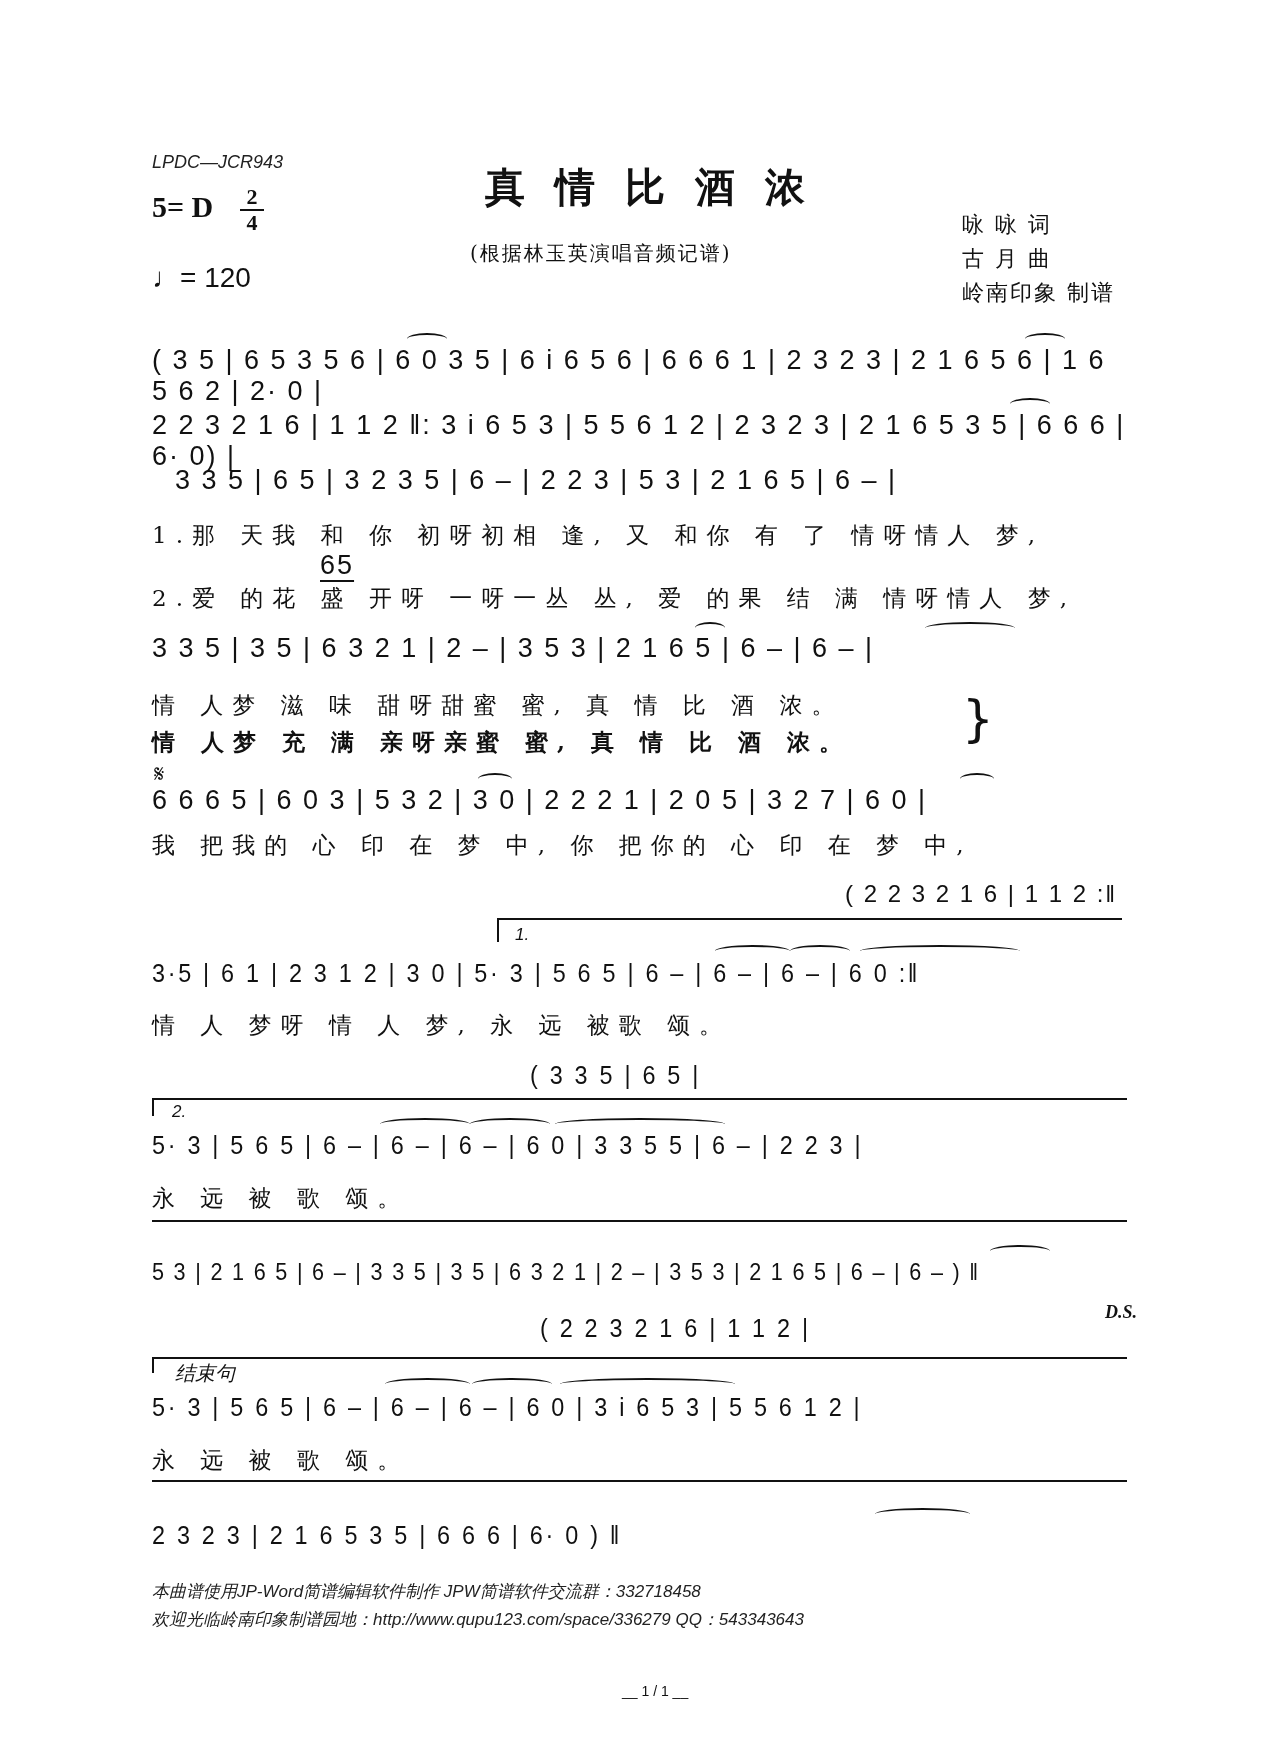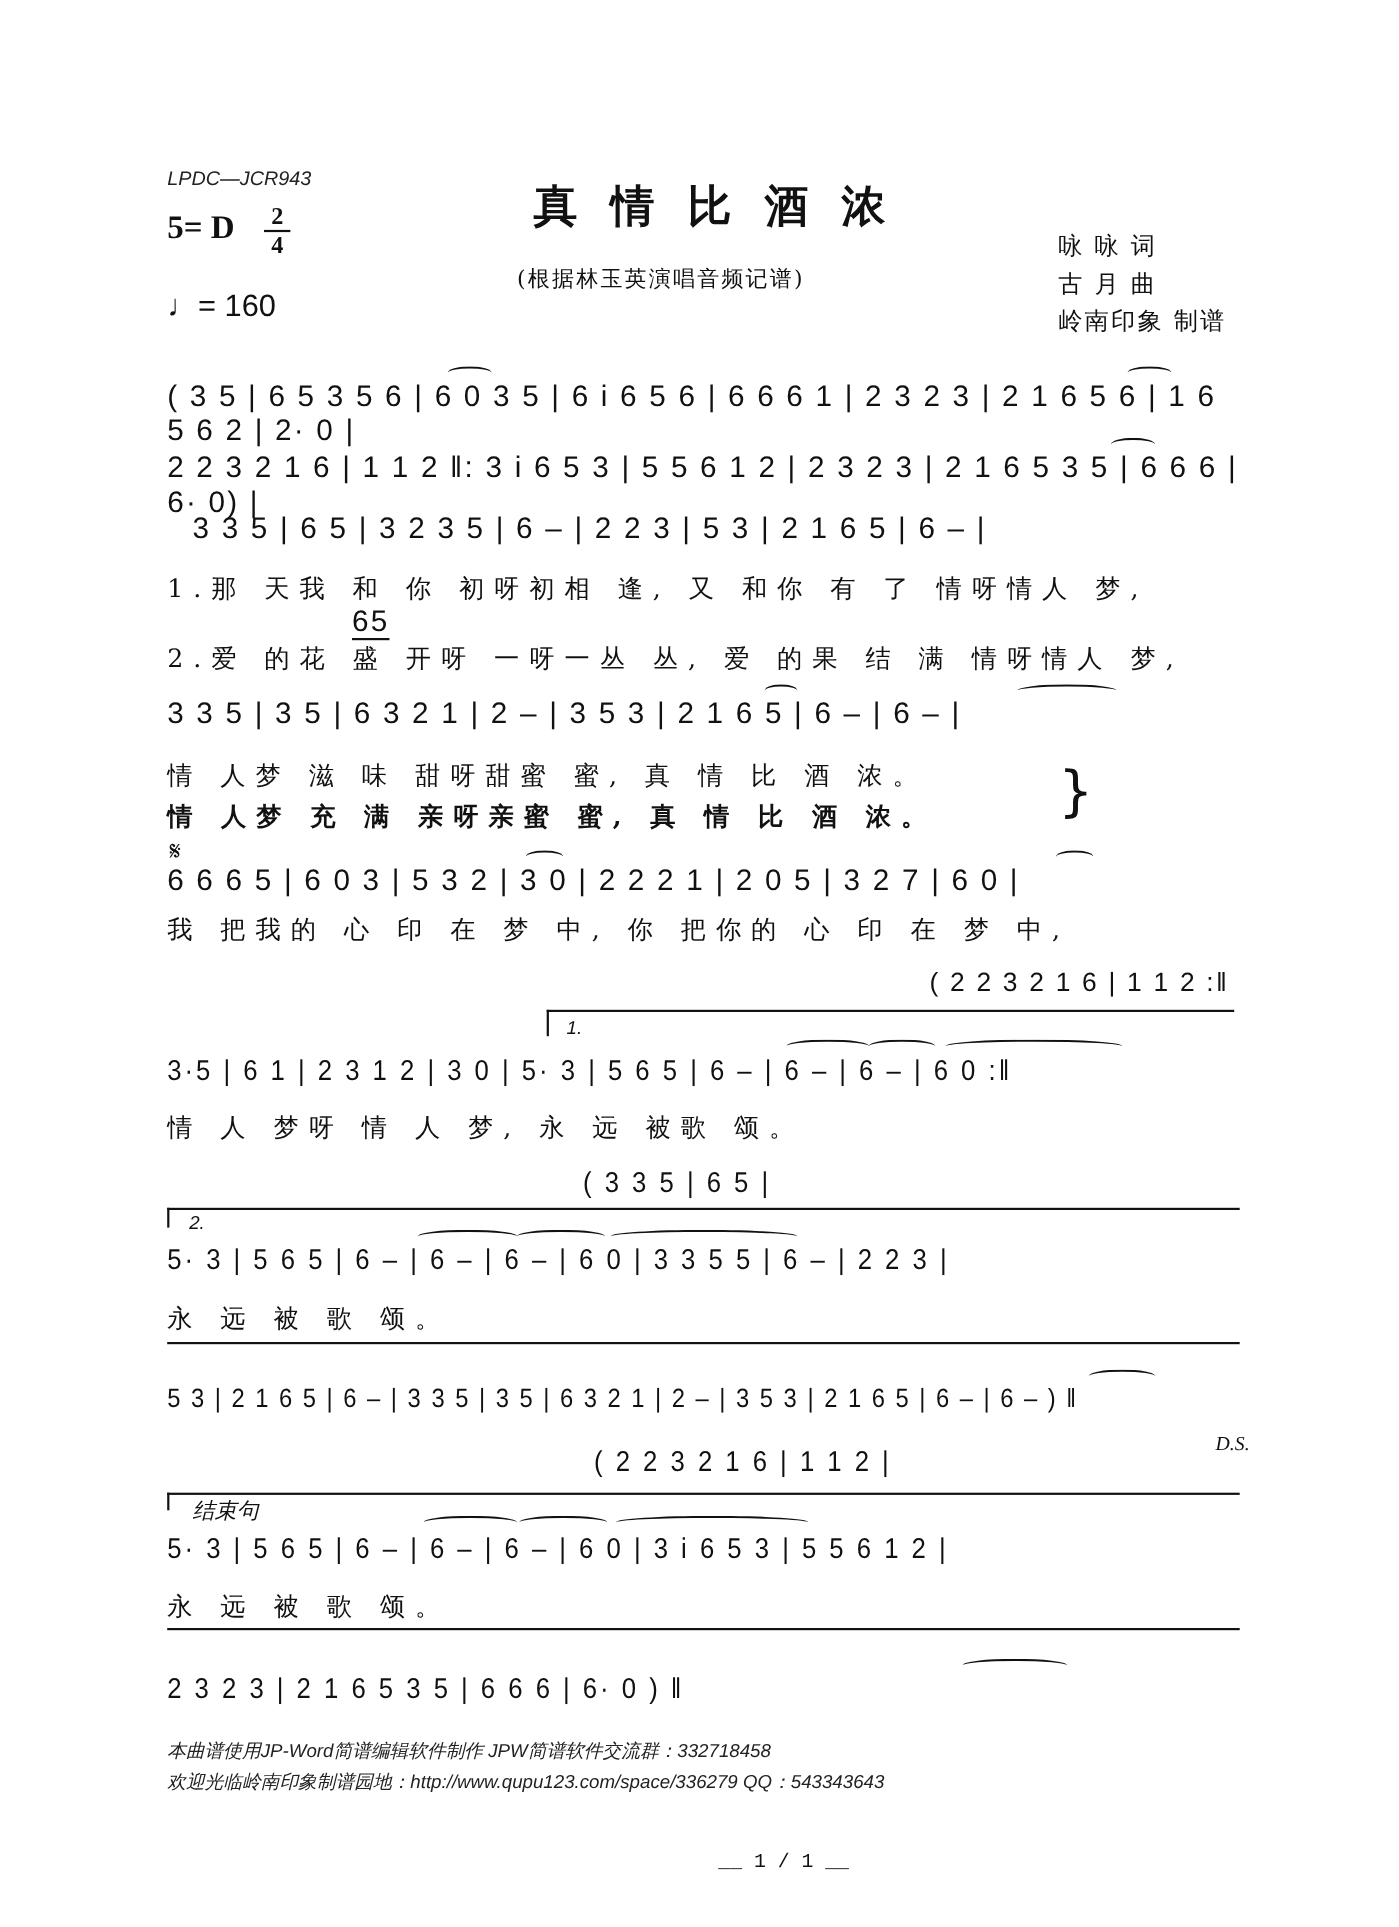--- a/index.html
+++ b/index.html
@@ -22,37 +22,37 @@
   .notes { font-size: 27px; font-weight: normal; letter-spacing: 2px;
            font-family: "Liberation Sans", sans-serif; }
   .notes.narrow { font-size: 26px; letter-spacing: 3px; font-weight: normal;
                   transform: scaleX(0.9); transform-origin: left; }
   .lyric { font-size: 23px; letter-spacing: 9px; font-family: "DejaVu Serif", serif; }
   .ul { text-decoration: underline; text-decoration-thickness: 2px; text-underline-offset: 6px; }
   .line { position: absolute; height: 2px; background: #111; }
   .vline { position: absolute; width: 2px; background: #111; }
   .volta { font-size: 17px; font-style: italic; }
   .footer { left: 152px; font-size: 17px; font-style: italic; color: #222; }
-  .pagenum { left: 622px; top: 1683px; font-size: 18px; font-family: Liberation Mono, monospace; margin-left: 31px; }
-  .ds { left: 1105px; top: 1302px; font-size: 18px; font-weight: normal; font-style: italic; font-family: "Liberation Serif", serif; }
+  .pagenum { left: 622px; top: 1683px; font-size: 14px; font-family: Liberation Sans, sans-serif; }
+  .ds { left: 1105px; top: 1302px; font-size: 18px; font-weight: bold; font-style: italic; font-family: "Liberation Serif", serif; }
   .segno { left: 154px; top: 760px; font-size: 24px; font-family: "DejaVu Sans", sans-serif; }
   .slur { position: absolute; border-top: 2px solid #111; border-radius: 50% 50% 0 0; height: 10px; }
   .brace { font-size: 50px; font-family: "DejaVu Sans", sans-serif; }
 </style>
 </head>
 <body>
 
 <div class="abs code">LPDC—JCR943</div>
 <div class="abs key">5= D</div>
 <div class="timesig">
   <div>2</div>
   <div style="height:2px;background:#111;margin:1px 0;"></div>
   <div>4</div>
 </div>
-<div class="abs tempo">♩= 160</div>
+<div class="abs tempo">♩= 120</div>
 <div class="abs title">真情比酒浓</div>
 <div class="abs subtitle">(根据林玉英演唱音频记谱)</div>
 <div class="abs credits">
   <div>咏    咏 词</div>
   <div>古    月 曲</div>
   <div>岭南印象 制谱</div>
 </div>
 
 <div class="row notes" style="top:345px;">( 3 5 | 6 5 3  5 6 | 6 0  3 5 | 6 i  6 5 6 | 6   6 6 1 | 2 3  2 3 | 2 1 6  5 6 | 1 6  5 6 2 | 2·  0 |</div>
 <div class="slur" style="left:407px;top:333px;width:40px;"></div>

